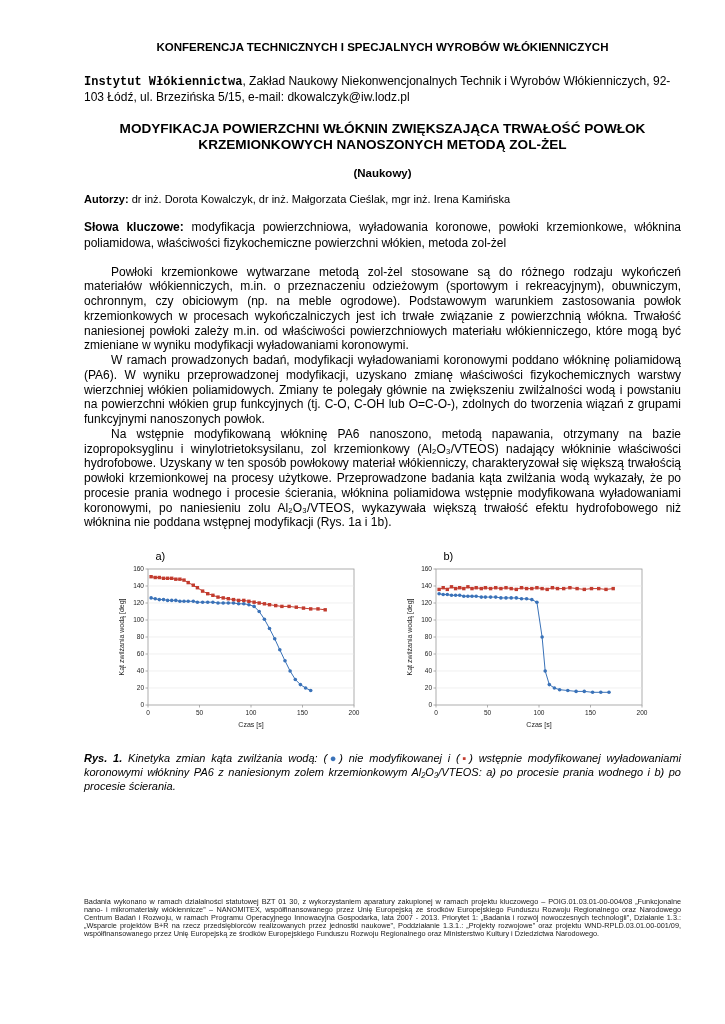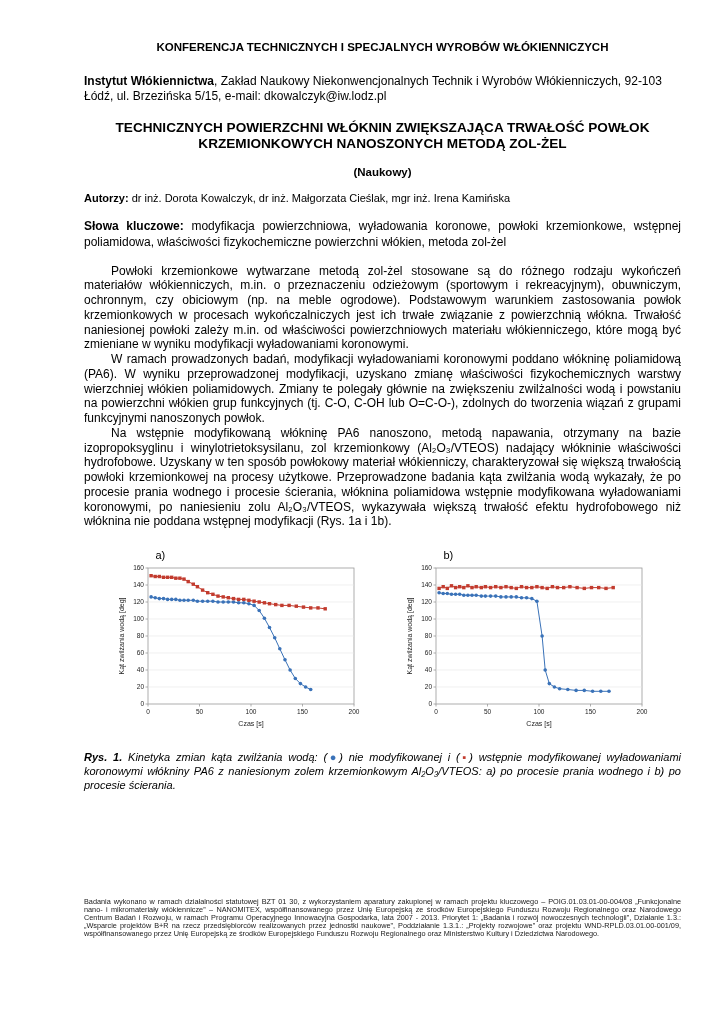--- a/index.html
+++ b/index.html
@@ -5,21 +5,21 @@
   * { margin:0; padding:0; box-sizing:border-box; }
   html,body { background:#ffffff; }
   .page {
     width:725px; height:1024px; margin:0 auto; background:#fff;
     font-family:"Liberation Sans", sans-serif; color:#000;
     padding:40px 44px 86px 84px;
     display:flex; flex-direction:column; overflow:hidden;
   }
   .header { text-align:center; font-weight:bold; font-size:11.5px; line-height:1.3; }
   .affiliation { margin-top:19px; font-size:12px; line-height:1.28; text-align:left; }
-  .affiliation .b { font-weight:bold; }
+  .affiliation .b { font-weight:bold;font-family:Liberation Mono, monospace; }
   .title { margin-top:15px; text-align:center; font-weight:bold; font-size:13.6px; line-height:1.18; }
   .poster { margin-top:14px; text-align:center; font-weight:bold; font-size:11.5px; }
   .authors { margin-top:14px; font-size:11px; line-height:1.25; }
   .authors .b, .keywords .b { font-weight:bold; }
   .keywords { margin-top:14px; font-size:12px; line-height:1.3; text-align:justify; }
   .body-text { margin-top:13px; font-size:12px; line-height:1.23; text-align:justify; }
   .body-text p { text-indent:27px; }
   .figures { margin-top:20px; display:flex; justify-content:center; gap:38px; }
   .figure-label { font-size:11px; margin-left:42px; margin-bottom:1px; }
   .chart { display:block; }
@@ -33,27 +33,27 @@
 <body>
 
 <div class="page">
 
   <div class="header">
     <div>KONFERENCJA TECHNICZNYCH I SPECJALNYCH WYROBÓW WŁÓKIENNICZYCH</div>
   </div>
 
   <div class="affiliation"><span class="b">Instytut Włókiennictwa</span><span>, Zakład Naukowy Niekonwencjonalnych Technik i Wyrobów Włókienniczych, 92-103 Łódź, ul. Brzezińska 5/15, e-mail: dkowalczyk@iw.lodz.pl</span></div>
 
-  <div class="title">TECHNICZNYCH POWIERZCHNI WŁÓKNIN ZWIĘKSZAJĄCA TRWAŁOŚĆ POWŁOK KRZEMIONKOWYCH NANOSZONYCH METODĄ ZOL-ŻEL</div>
+  <div class="title">MODYFIKACJA POWIERZCHNI WŁÓKNIN ZWIĘKSZAJĄCA TRWAŁOŚĆ POWŁOK KRZEMIONKOWYCH NANOSZONYCH METODĄ ZOL-ŻEL</div>
 
   <div class="poster">(Naukowy)</div>
 
   <div class="authors"><span class="b">Autorzy:</span><span> dr inż. Dorota Kowalczyk, dr inż. Małgorzata Cieślak, mgr inż. Irena Kamińska</span></div>
 
-  <div class="keywords"><span class="b">Słowa kluczowe:</span><span> modyfikacja powierzchniowa, wyładowania koronowe, powłoki krzemionkowe, wstępnej poliamidowa, właściwości fizykochemiczne powierzchni włókien, metoda zol-żel</span></div>
+  <div class="keywords"><span class="b">Słowa kluczowe:</span><span> modyfikacja powierzchniowa, wyładowania koronowe, powłoki krzemionkowe, włóknina poliamidowa, właściwości fizykochemiczne powierzchni włókien, metoda zol-żel</span></div>
 
   <div class="body-text">
     <p>Powłoki krzemionkowe wytwarzane metodą zol-żel stosowane są do różnego rodzaju wykończeń materiałów włókienniczych, m.in. o przeznaczeniu odzieżowym (sportowym i rekreacyjnym), obuwniczym, ochronnym, czy obiciowym (np. na meble ogrodowe). Podstawowym warunkiem zastosowania powłok krzemionkowych w procesach wykończalniczych jest ich trwałe związanie z powierzchnią włókna. Trwałość naniesionej powłoki zależy m.in. od właściwości powierzchniowych materiału włókienniczego, które mogą być zmieniane w wyniku modyfikacji wyładowaniami koronowymi.</p>
     <p>W ramach prowadzonych badań, modyfikacji wyładowaniami koronowymi poddano włókninę poliamidową (PA6). W wyniku przeprowadzonej modyfikacji, uzyskano zmianę właściwości fizykochemicznych warstwy wierzchniej włókien poliamidowych. Zmiany te polegały głównie na zwiększeniu zwilżalności wodą i powstaniu na powierzchni włókien grup funkcyjnych (tj. C-O, C-OH lub O=C-O-), zdolnych do tworzenia wiązań z grupami funkcyjnymi nanoszonych powłok.</p>
     <p>Na wstępnie modyfikowaną włókninę PA6 nanoszono, metodą napawania, otrzymany na bazie izopropoksyglinu i winylotrietoksysilanu, zol krzemionkowy (Al₂O₃/VTEOS) nadający włókninie właściwości hydrofobowe. Uzyskany w ten sposób powłokowy materiał włókienniczy, charakteryzował się większą trwałością powłoki krzemionkowej na procesy użytkowe. Przeprowadzone badania kąta zwilżania wodą wykazały, że po procesie prania wodnego i procesie ścierania, włóknina poliamidowa wstępnie modyfikowana wyładowaniami koronowymi, po naniesieniu zolu Al₂O₃/VTEOS, wykazywała większą trwałość efektu hydrofobowego niż włóknina nie poddana wstępnej modyfikacji (Rys. 1a i 1b).</p>
   </div>
 
   <div class="figures">
     <div class="figure">
       <div class="figure-label">a)</div>

